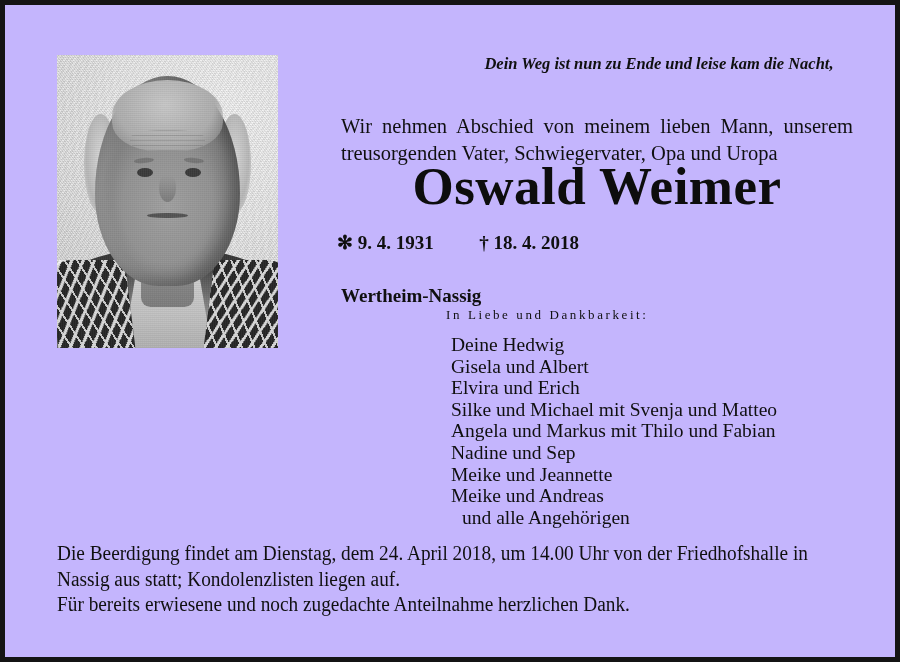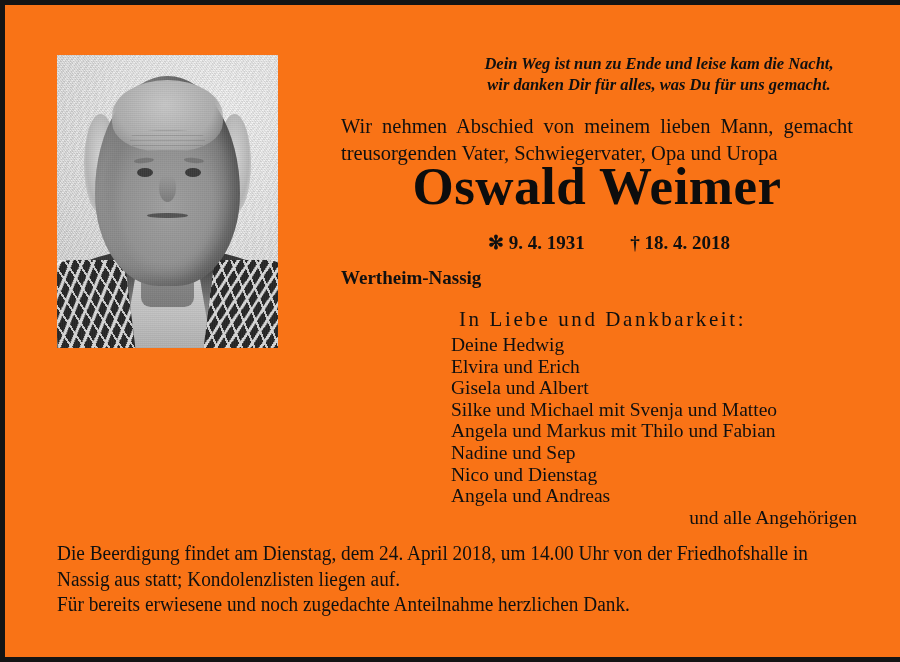--- a/index.html
+++ b/index.html
@@ -22,22 +22,21 @@
     width: 900px;
     height: 662px;
     background: #ffffff;
     border: 5px solid #141414;
   }
 
   .inner {
     position: relative;
     width: 100%;
     height: 100%;
-    background: #f97316;
-    padding-left: 6px;
+    background: #c4b5fd;
   }
 
   
   .photo {
     position: absolute;
     left: 52px;
     top: 50px;
     width: 221px;
     height: 293px;
     overflow: hidden;
@@ -247,62 +246,61 @@
     text-align: center;
     font-weight: 700;
     font-size: 53px;
     line-height: 55px;
     letter-spacing: .5px;
     color: #0d0d0d;
   }
 
   .dates {
     position: absolute;
-    left: 12px;
+    left: 0;
     top: 226px;
     width: 520px;
-    text-align: center;
     font-weight: 700;
     font-size: 19px;
     color: #101010;
   }
   .dates .gap { display: inline-block; width: 36px; }
 
   .place {
     position: absolute;
     left: 4px;
-    top: 262px;
+    top: 280px;
     font-weight: 700;
     font-size: 19px;
     color: #101010;
   }
 
   .dedication {
     position: absolute;
-    left: 122px;
+    left: 109px;
     top: 302px;
-    font-size: 21px;
+    font-size: 13px;
     letter-spacing: 2.6px;
     color: #101010;
   }
 
   .survivors {
     position: absolute;
     left: 114px;
     top: 329px;
     width: 406px;
   }
   .survivors div {
     font-weight: 400;
     font-size: 19.5px;
     line-height: 21.6px;
     color: #101010;
     white-space: nowrap;
   }
-  .survivors div.indent { padding-left: 11px; text-align: right; }
+  .survivors div.indent { padding-left: 11px; }
 
   
   .closing {
     position: absolute;
     left: 52px;
     top: 536px;
     width: 790px;
     font-size: 20px;
     line-height: 25.5px;
     color: #101010;
@@ -336,48 +334,47 @@
         <div class="ph-nose"></div>
         <div class="ph-mouth"></div>
       </div>
       <div class="ph-grain"></div>
     </div>
 
     <div class="col">
 
       <div class="verse">
         <div>Dein Weg ist nun zu Ende und leise kam die Nacht,</div>
-        <div>wir danken Dir für alles, was Du für uns gemacht.</div>
       </div>
 
-      <div class="intro">Wir nehmen Abschied von meinem lieben Mann, gemacht treusorgenden Vater, Schwiegervater, Opa und Uropa</div>
+      <div class="intro">Wir nehmen Abschied von meinem lieben Mann, unserem treusorgenden Vater, Schwiegervater, Opa und Uropa</div>
 
       <div class="name">Oswald Weimer</div>
 
       <div class="dates">
         <span>✻</span>
         <span>9. 4. 1931</span>
         <span class="gap"></span>
         <span>†</span>
         <span>18. 4. 2018</span>
       </div>
 
       <div class="place">Wertheim-Nassig</div>
 
       <div class="dedication">In Liebe und Dankbarkeit:</div>
 
       <div class="survivors">
           <div>Deine Hedwig</div>
+          <div>Gisela und Albert</div>
           <div>Elvira und Erich</div>
-          <div>Gisela und Albert</div>
           <div>Silke und Michael mit Svenja und Matteo</div>
           <div>Angela und Markus mit Thilo und Fabian</div>
           <div>Nadine und Sep</div>
-          <div>Nico und Dienstag</div>
-          <div>Angela und Andreas</div>
+          <div>Meike und Jeannette</div>
+          <div>Meike und Andreas</div>
           <div class="indent">und alle Angehörigen</div>
         </div>
 
     </div>
 
     <div class="closing">
       <p>Die Beerdigung findet am Dienstag, dem 24. April 2018, um 14.00 Uhr von der Friedhofshalle in Nassig aus statt; Kondolenzlisten liegen auf.</p>
       <p>Für bereits erwiesene und noch zugedachte Anteilnahme herzlichen Dank.</p>
     </div>
 

